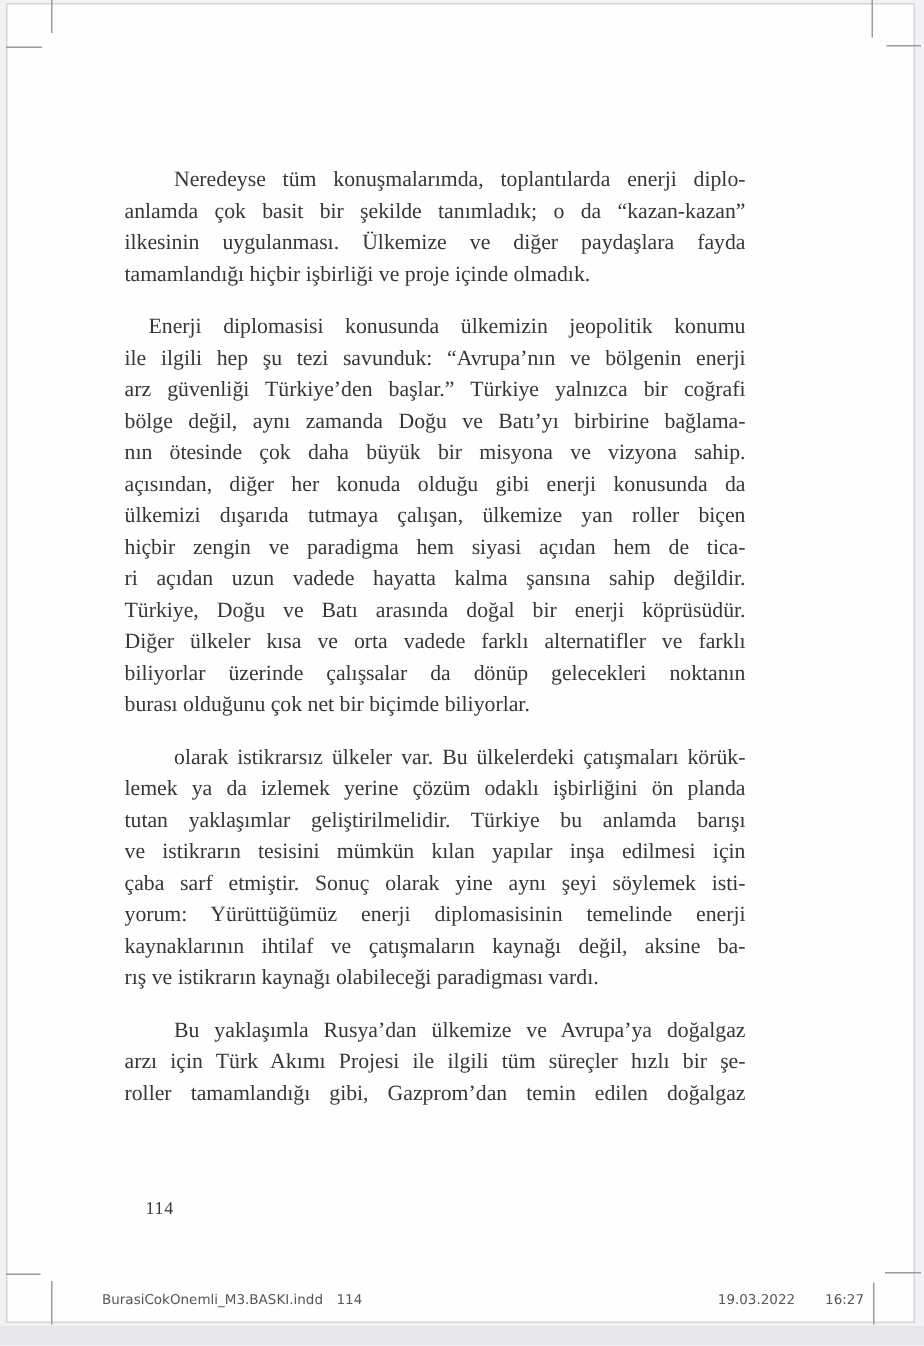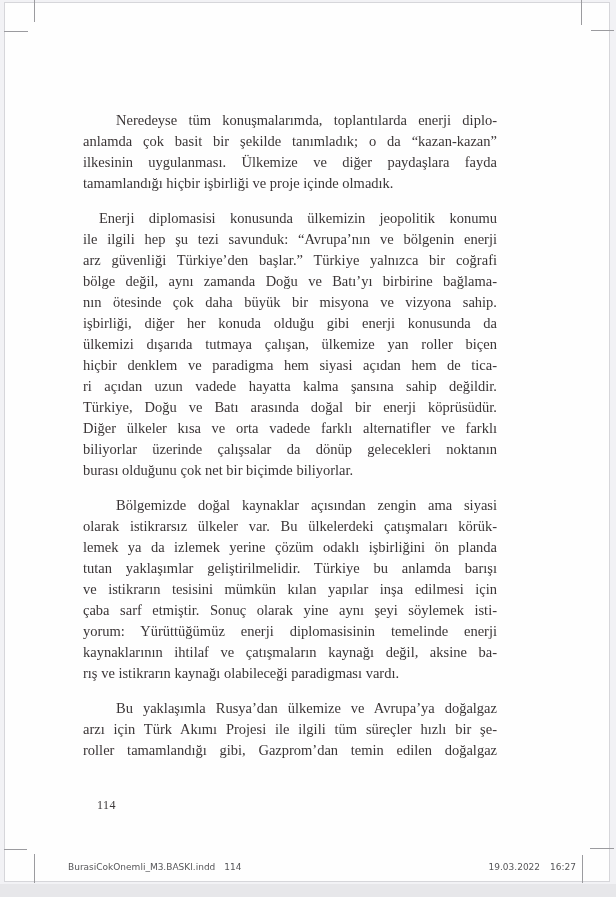--- a/index.html
+++ b/index.html
@@ -73,21 +73,21 @@
     position: absolute;
     left: 0; top: 862px;
     width: 616px;
     font-family: "DejaVu Sans", "Liberation Sans", sans-serif;
     font-size: 9px;
     color: #565659;
   }
   .slug-left  { position: absolute; left: 48px; top: 0; white-space: nowrap; padding-left: 20px; }
   .slug-left .ref { margin-left: 9px; }
   .slug-right { position: absolute; right: 40px; top: 0; white-space: nowrap; }
-  .slug-right .time { margin-left: 10px; }
+  .slug-right .time { margin-left: 20px; }
 </style>
 </head>
 <body>
 
 <div class="screen">
 
   <div class="paper"></div>
   <div class="bottom-strip"></div>
 
   <div class="crop v tl-v"></div>
@@ -107,32 +107,31 @@
       <div class="line">ilkesinin uygulanması. Ülkemize ve diğer paydaşlara fayda</div>
       <div class="line last">tamamlandığı hiçbir işbirliği ve proje içinde olmadık.</div>
     </div>
 
     <div class="p ind-16">
       <div class="line">Enerji diplomasisi konusunda ülkemizin jeopolitik konumu</div>
       <div class="line">ile ilgili hep şu tezi savunduk: “Avrupa’nın ve bölgenin enerji</div>
       <div class="line">arz güvenliği Türkiye’den başlar.” Türkiye yalnızca bir coğrafi</div>
       <div class="line">bölge değil, aynı zamanda Doğu ve Batı’yı birbirine bağlama-</div>
       <div class="line">nın ötesinde çok daha büyük bir misyona ve vizyona sahip.</div>
-      <div class="line">işbirliği, diğer her konuda olduğu gibi enerji konusunda da</div>
+      <div class="line">açısından, diğer her konuda olduğu gibi enerji konusunda da</div>
       <div class="line">ülkemizi dışarıda tutmaya çalışan, ülkemize yan roller biçen</div>
-      <div class="line">hiçbir denklem ve paradigma hem siyasi açıdan hem de tica-</div>
+      <div class="line">hiçbir zengin ve paradigma hem siyasi açıdan hem de tica-</div>
       <div class="line">ri açıdan uzun vadede hayatta kalma şansına sahip değildir.</div>
       <div class="line">Türkiye, Doğu ve Batı arasında doğal bir enerji köprüsüdür.</div>
       <div class="line">Diğer ülkeler kısa ve orta vadede farklı alternatifler ve farklı</div>
       <div class="line">biliyorlar üzerinde çalışsalar da dönüp gelecekleri noktanın</div>
       <div class="line last">burası olduğunu çok net bir biçimde biliyorlar.</div>
     </div>
 
     <div class="p ind-33">
-      <div class="line">Bölgemizde doğal kaynaklar açısından zengin ama siyasi</div>
       <div class="line">olarak istikrarsız ülkeler var. Bu ülkelerdeki çatışmaları körük-</div>
       <div class="line">lemek ya da izlemek yerine çözüm odaklı işbirliğini ön planda</div>
       <div class="line">tutan yaklaşımlar geliştirilmelidir. Türkiye bu anlamda barışı</div>
       <div class="line">ve istikrarın tesisini mümkün kılan yapılar inşa edilmesi için</div>
       <div class="line">çaba sarf etmiştir. Sonuç olarak yine aynı şeyi söylemek isti-</div>
       <div class="line">yorum: Yürüttüğümüz enerji diplomasisinin temelinde enerji</div>
       <div class="line">kaynaklarının ihtilaf ve çatışmaların kaynağı değil, aksine ba-</div>
       <div class="line last">rış ve istikrarın kaynağı olabileceği paradigması vardı.</div>
     </div>
 

